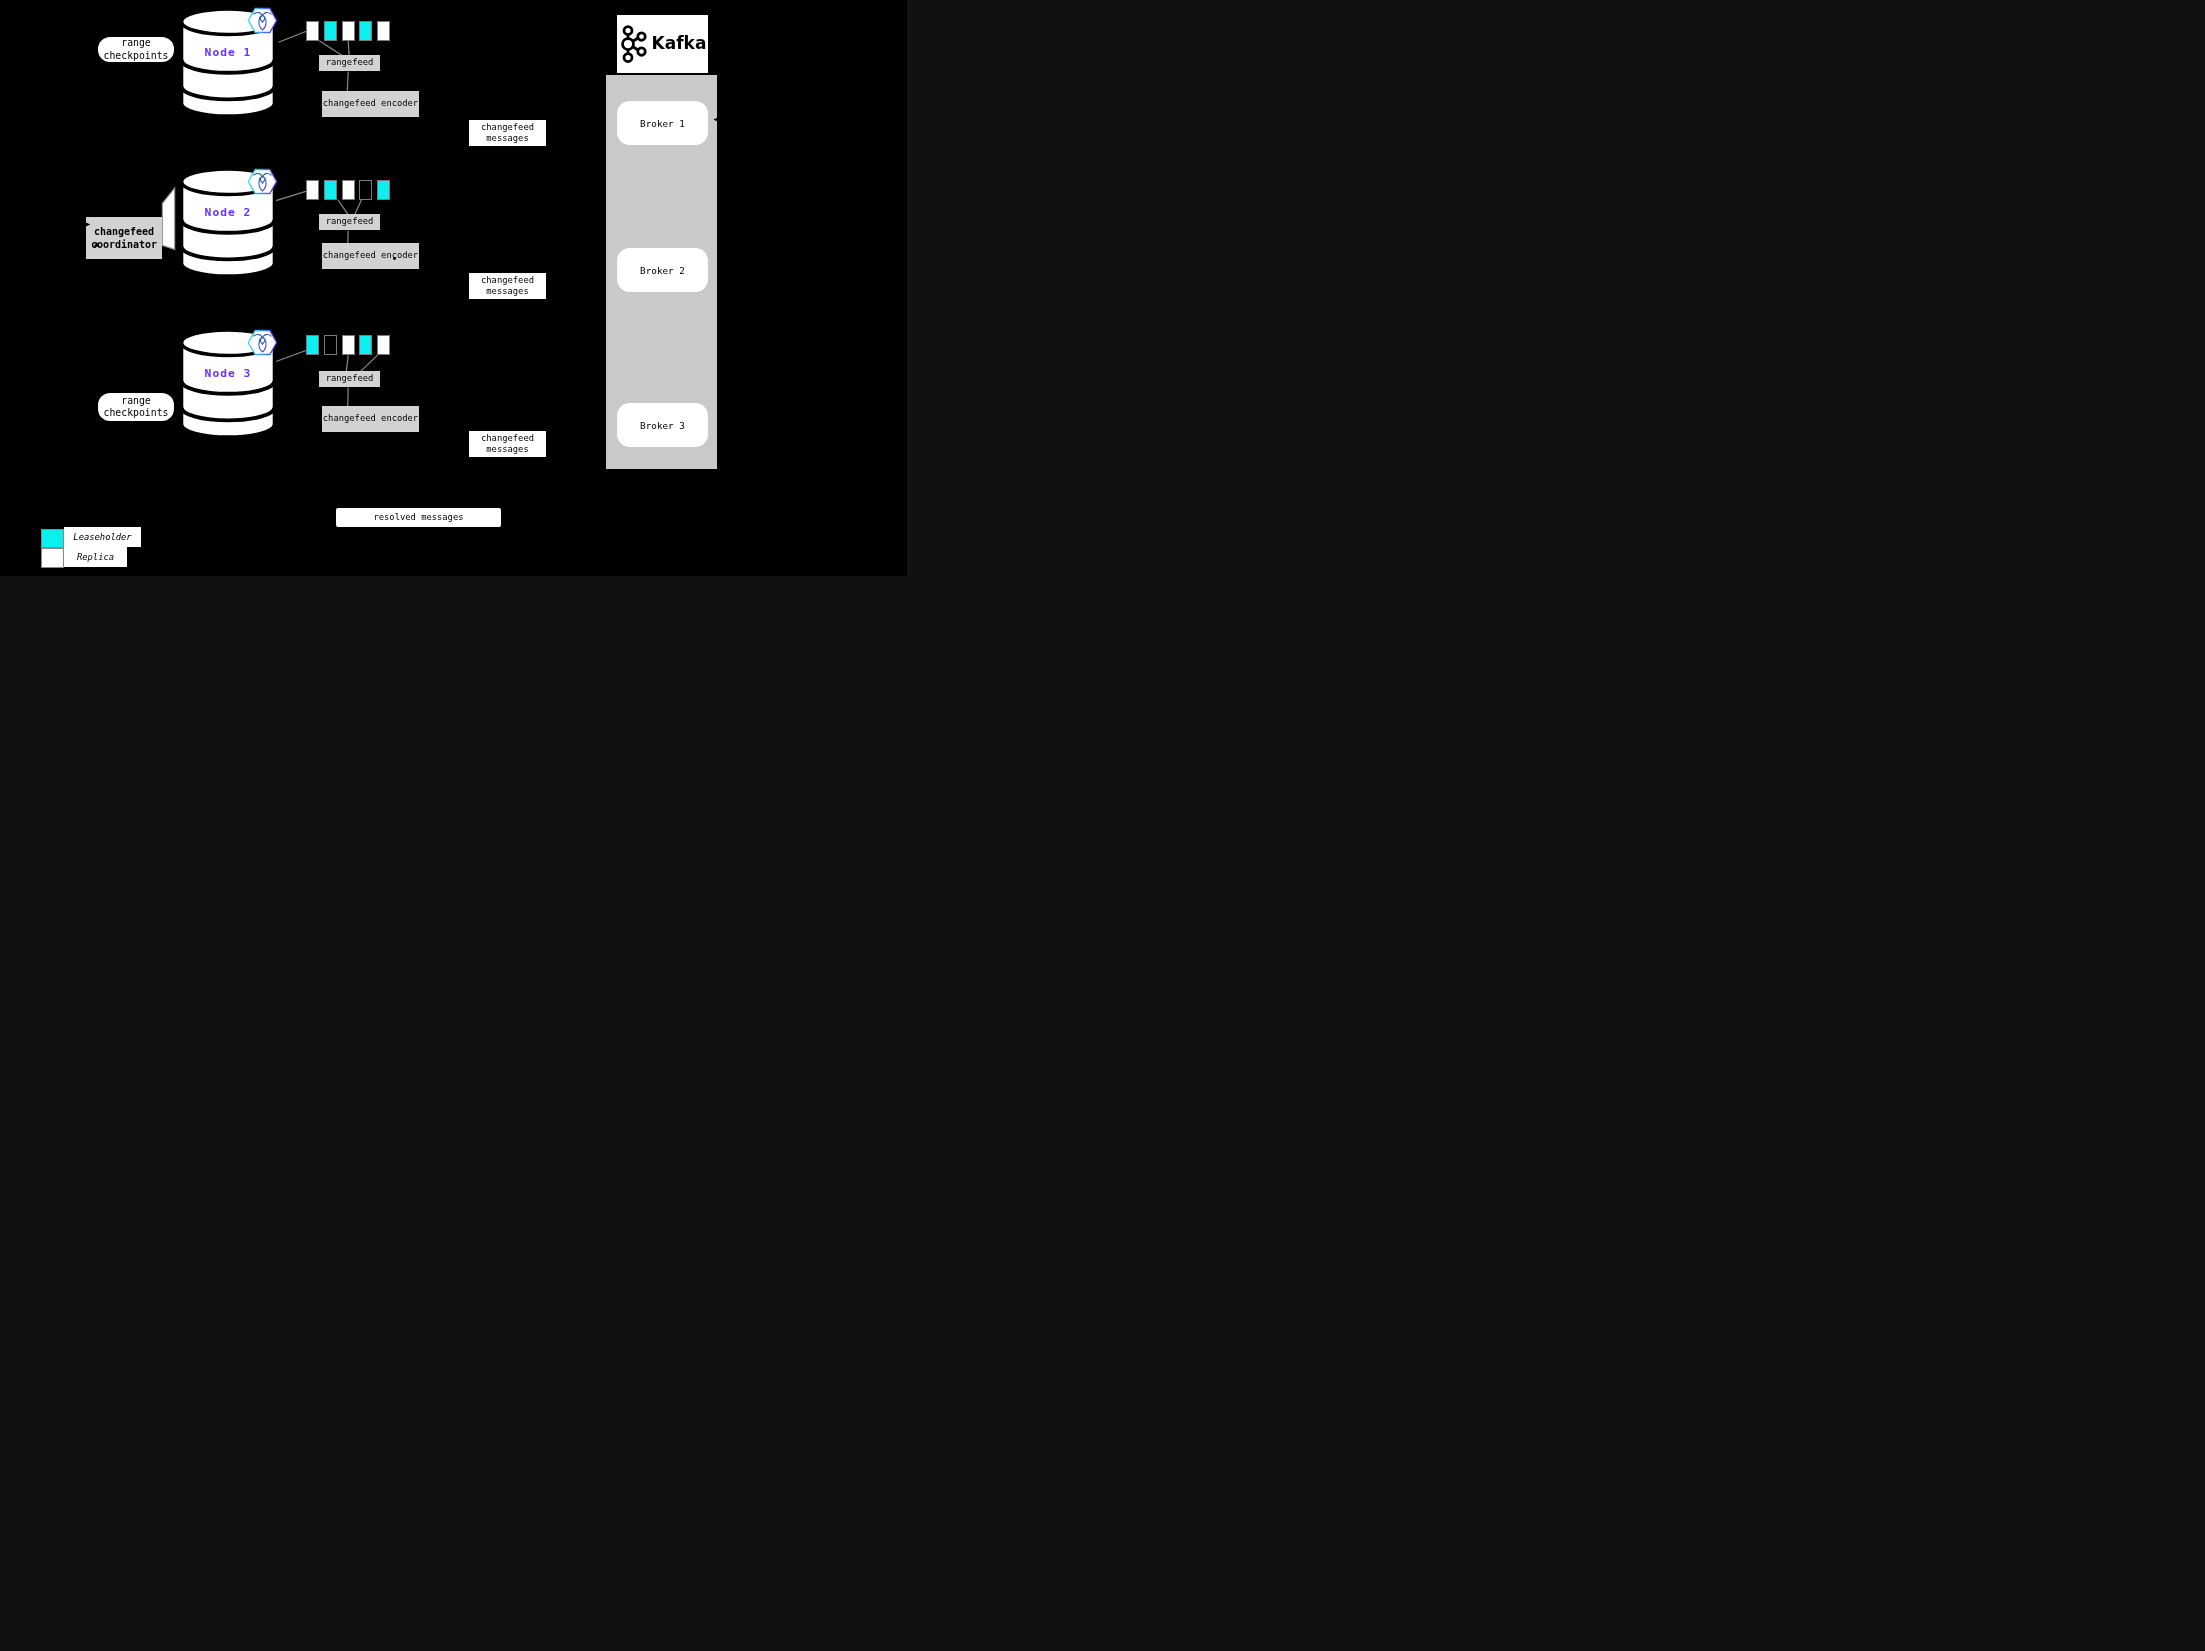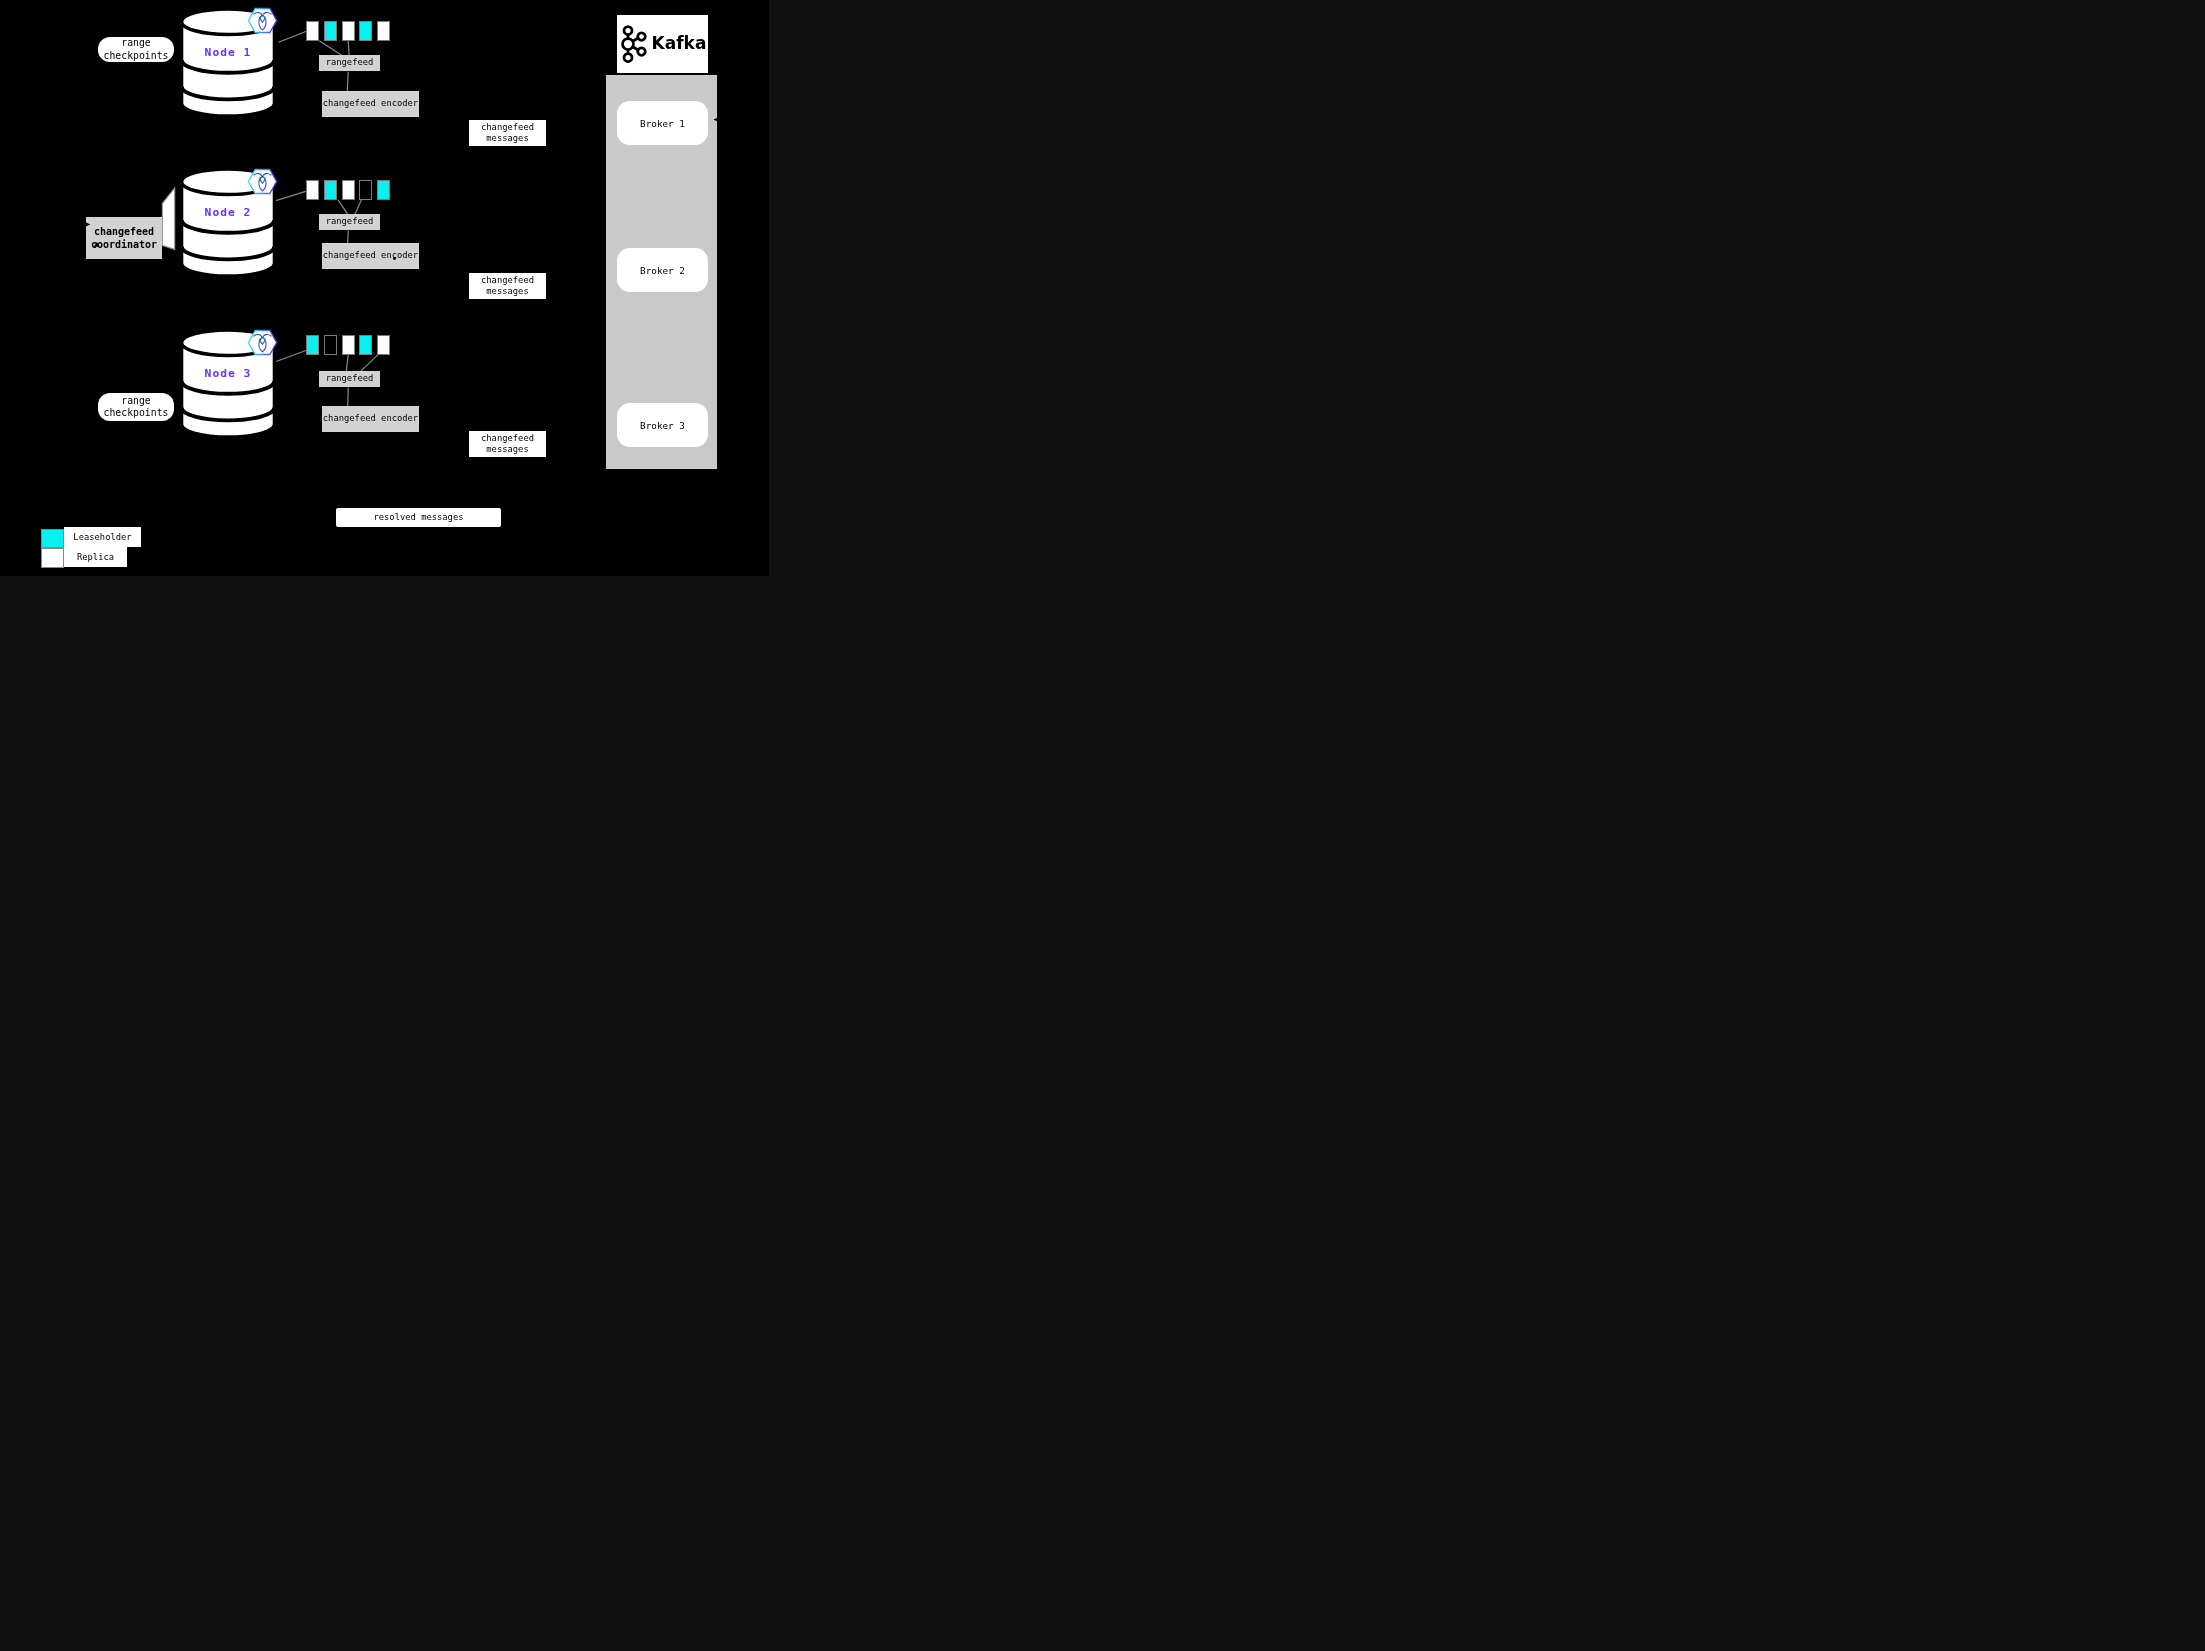--- a/index.html
+++ b/index.html
@@ -8,21 +8,21 @@
     --white:#ffffff;
     --panel:#d2d2d2;
     --column:#c9c9c9;
     --line:#8a8a8a;
     --rangeborder:#7a7a7a;
     --nodepurple:#6933FF;
   }
   *{margin:0;padding:0;box-sizing:border-box;}
   html,body{background:#111;}
   #stage{
-    position:relative;width:769px;height:576px;background:var(--bg);
+    position:relative;width:907px;height:576px;background:var(--bg);
     overflow:hidden;font-family:"DejaVu Sans Mono","Liberation Mono",monospace;
   }
   .abs{position:absolute;}
   .whitebox{
     background:var(--white);color:#000;display:flex;align-items:center;justify-content:center;
     text-align:center;line-height:1.25;
   }
   .graybox{
     background:var(--panel);color:#000;display:flex;align-items:center;justify-content:center;
     text-align:center;line-height:1.3;
@@ -40,21 +40,21 @@
   .rf{width:61px;height:16px;font-size:8.8px;}
   .enc{width:97px;height:26px;font-size:8.8px;margin-left:24px;}
   .cfm{width:77px;height:25.5px;font-size:8.8px;}
   .rc{width:76px;font-size:9.8px;overflow:hidden;border-radius:12px;}
   .broker{
     position:absolute;left:617px;width:91px;height:44px;background:var(--white);
     border-radius:12.7px;display:flex;align-items:center;justify-content:center;
     font-size:9.3px;color:#000;
   }
   .legend-swatch{position:absolute;width:22.6px;border:1.5px solid #888;}
-  .legend-label{font-size:8.8px;}
+  .legend-label{font-size:8.8px;font-style:italic;}
   svg{display:block;}
   #overlay{position:absolute;left:0;top:0;z-index:0;}
   .fg{z-index:2;}
 </style>
 </head>
 <body>
 
 <div id="stage">
 
   <svg width="0" height="0" style="position:absolute">

